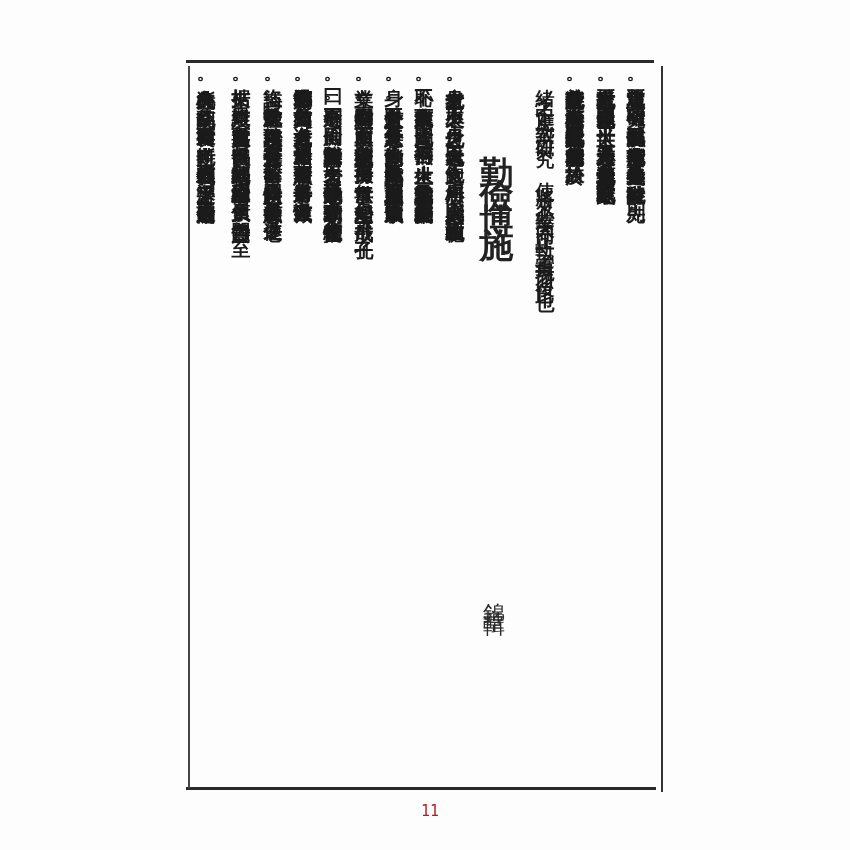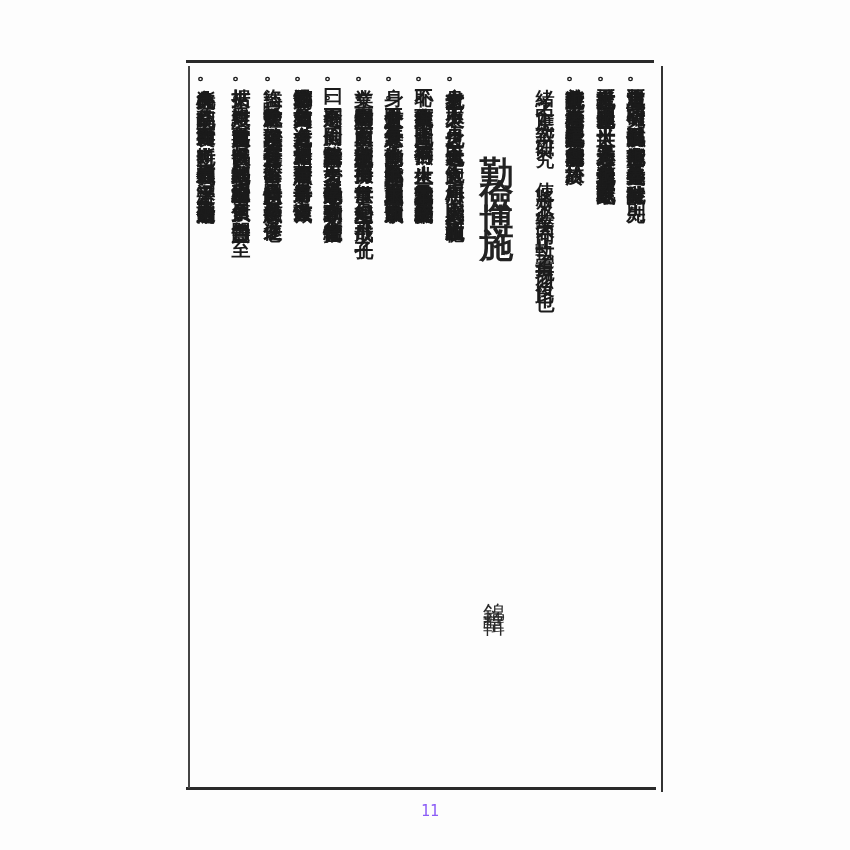--- a/index.html
+++ b/index.html
@@ -11,21 +11,21 @@
   .rule-right { position: absolute; left: 661px; top: 66px; width: 2px; height: 726px; background: #333; }
   .rule-left { position: absolute; left: 188px; top: 66px; width: 2px; height: 722px; background: #444; }
   .col { position: absolute; top: 74px; writing-mode: vertical-rl; text-orientation: upright;
          font-size: 19px; line-height: 22px; letter-spacing: 2.6px; white-space: nowrap;
          font-weight: bold; color: #1b1b1b; }
   .title { position: absolute; left: 474px; top: 128px; writing-mode: vertical-rl; text-orientation: upright;
            font-size: 34px; letter-spacing: 24px; font-weight: bold; color: #222; }
   .author { position: absolute; left: 479px; top: 585px; writing-mode: vertical-rl; text-orientation: upright;
             font-size: 22px; letter-spacing: 6px; color: #2a2a2a; }
   .pagenum { position: absolute; left: 410px; top: 802px; width: 40px; text-align: center;
-             font-family: "DejaVu Sans Mono", "Liberation Mono", monospace; font-size: 15px; color: #8b5cf6; }
+             font-family: "DejaVu Sans Mono", "Liberation Mono", monospace; font-size: 15px; color: #b91c1c; }
 </style>
 </head>
 <body>
 
 <div class="page">
   <div class="rule-top"></div>
   <div class="rule-bottom"></div>
   <div class="rule-right"></div>
   <div class="rule-left"></div>
 

